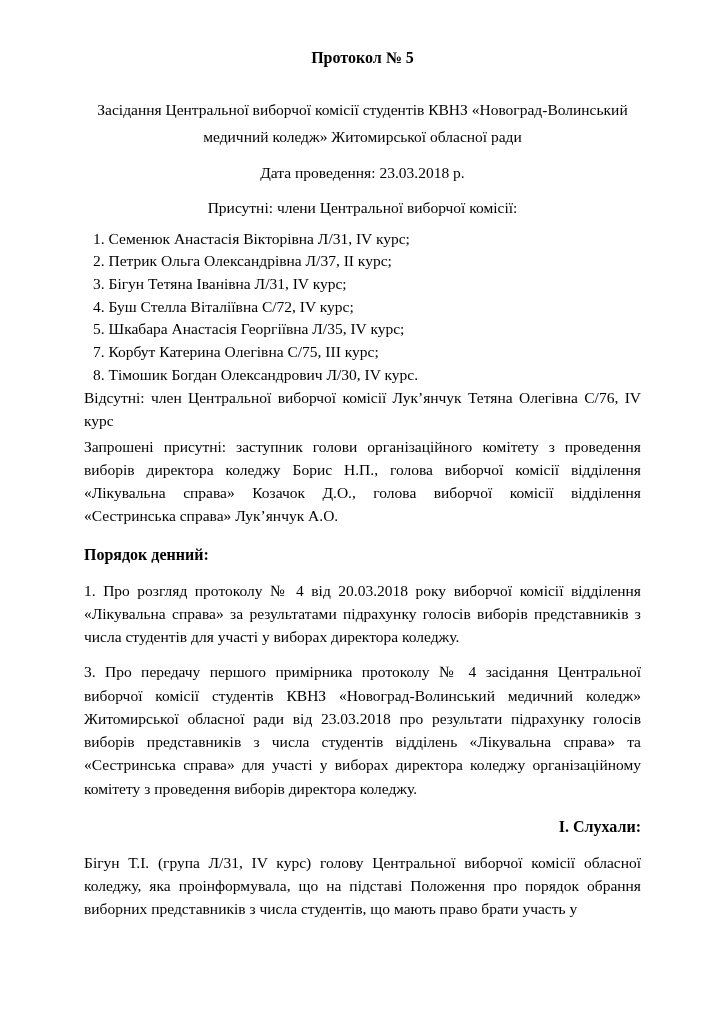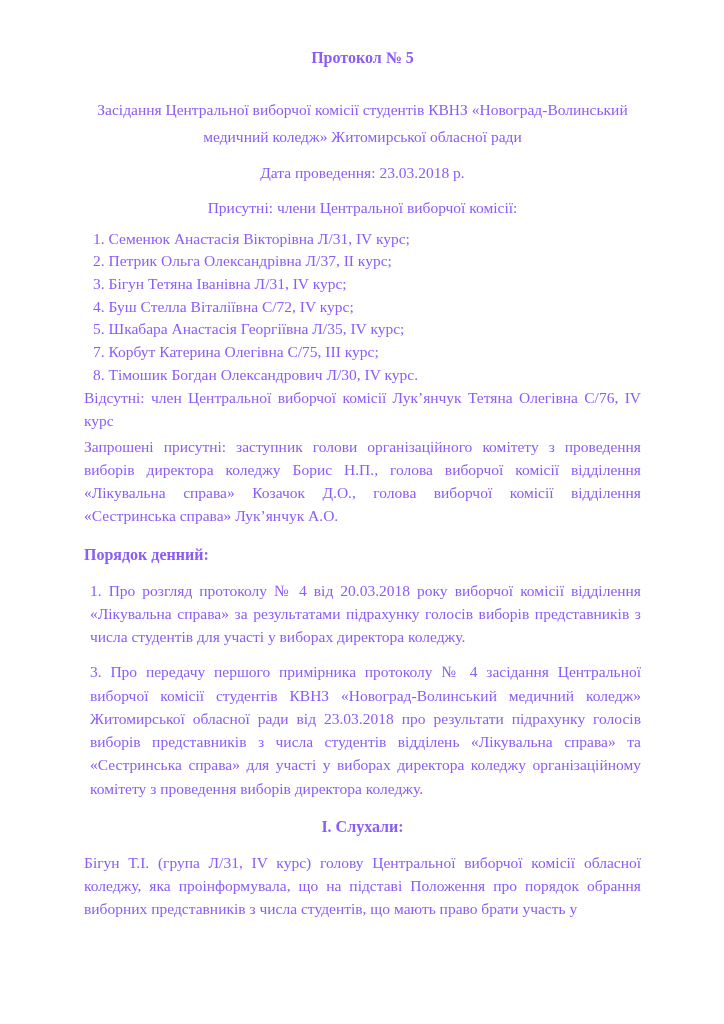--- a/index.html
+++ b/index.html
@@ -6,21 +6,21 @@
     margin: 0;
     padding: 0;
     background: #ffffff;
   }
   .page {
     position: relative;
     width: 724px;
     height: 1024px;
     box-sizing: border-box;
     background: #ffffff;
-    color: #8b5cf6;
+    color: #000000;
     padding: 42px 83px 20px 84px;
     font-family: "Liberation Serif", "DejaVu Serif", serif;
     font-size: 15.5px;
     line-height: 1.5;
     overflow: hidden;
   }
   .doc-title {
     text-align: center;
     font-weight: bold;
     font-size: 16px;
@@ -53,25 +53,25 @@
     margin: 2px 0 0 0;
     line-height: 1.5;
   }
   .agenda-heading {
     font-weight: bold;
     font-size: 16px;
     margin: 15px 0 7px 0;
   }
   .agenda-item {
     text-align: justify;
-    margin: 12px 0 0 6px;
+    margin: 12px 0 0 0;
     line-height: 1.5;
   }
   .section-heading {
-    text-align: center;
+    text-align: right;
     font-weight: bold;
     font-size: 16px;
     margin: 15px 0 0 0;
   }
   .section-body {
     text-align: justify;
     margin: 12px 0 0 0;
     line-height: 1.5;
   }
 </style>

